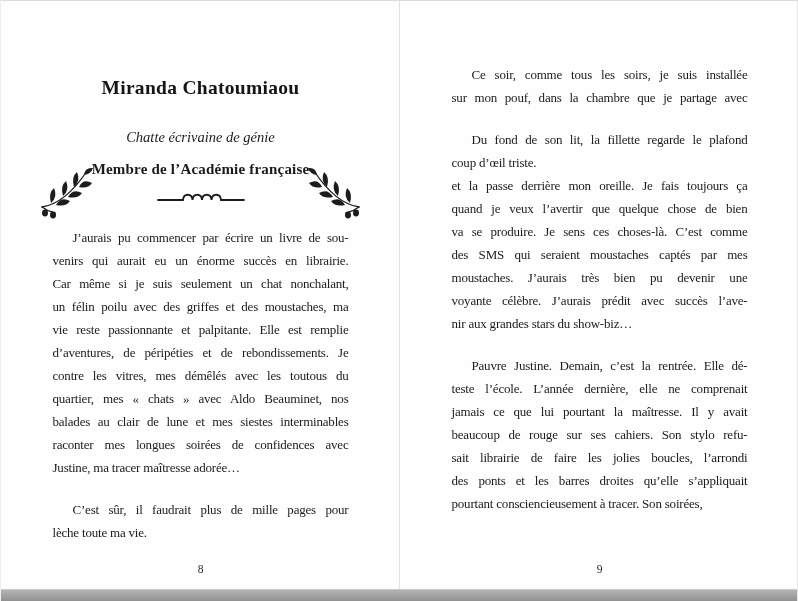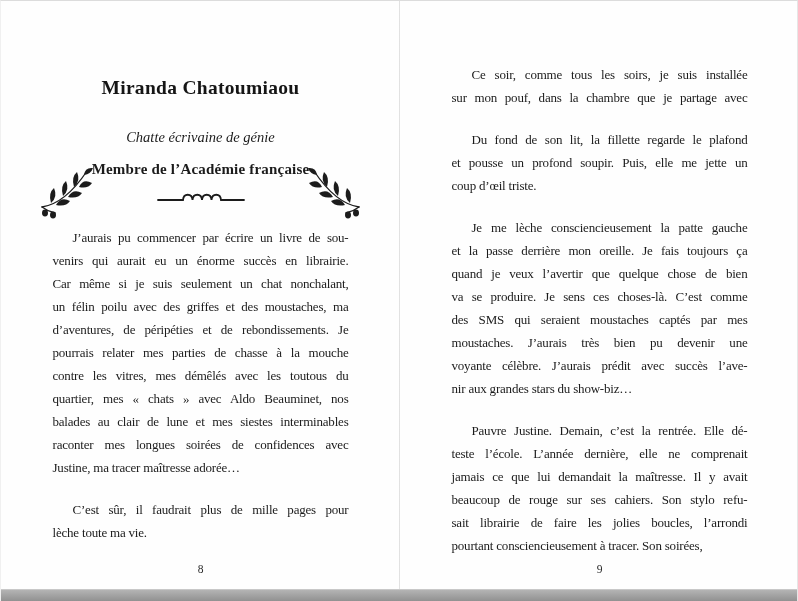--- a/index.html
+++ b/index.html
@@ -110,22 +110,22 @@
         </svg>
       </div>
     </div>
 
     <div class="body-text" id="left-body">
         <div class="para">
           <div class="line first">J’aurais pu commencer par écrire un livre de sou-</div>
           <div class="line">venirs qui aurait eu un énorme succès en librairie.</div>
           <div class="line">Car même si je suis seulement un chat nonchalant,</div>
           <div class="line">un félin poilu avec des griffes et des moustaches, ma</div>
+          <div class="line">vie reste passionnante et palpitante. Elle est remplie</div>
           <div class="line">d’aventures, de péripéties et de rebondissements. Je</div>
-          <div class="line">pourrais relater mes parties de chasse à la mouche</div>
           <div class="line">contre les vitres, mes démêlés avec les toutous du</div>
           <div class="line">quartier, mes « chats » avec Aldo Beauminet, nos</div>
           <div class="line">balades au clair de lune et mes siestes interminables</div>
           <div class="line">raconter mes longues soirées de confidences avec</div>
           <div class="line last">Justine, ma tracer maîtresse adorée…</div>
         </div>
         <div class="para">
           <div class="line first">C’est sûr, il faudrait plus de mille pages pour</div>
           <div class="line last">lèche toute ma vie.</div>
         </div>
@@ -136,39 +136,38 @@
   <div class="spine"></div>
 
   <div class="page right">
     <div class="body-text" id="right-body">
         <div class="para">
           <div class="line first">Ce soir, comme tous les soirs, je suis installée</div>
           <div class="line">sur mon pouf, dans la chambre que je partage avec</div>
         </div>
         <div class="para">
           <div class="line first">Du fond de son lit, la fillette regarde le plafond</div>
-          <div class="line">et pousse un profond soupir. Puis, elle me jette un</div>
           <div class="line last">coup d’œil triste.</div>
         </div>
         <div class="para">
-          <div class="line first">Je me lèche consciencieusement la patte gauche</div>
           <div class="line">et la passe derrière mon oreille. Je fais toujours ça</div>
           <div class="line">quand je veux l’avertir que quelque chose de bien</div>
           <div class="line">va se produire. Je sens ces choses-là. C’est comme</div>
           <div class="line">des SMS qui seraient moustaches captés par mes</div>
           <div class="line">moustaches. J’aurais très bien pu devenir une</div>
           <div class="line">voyante célèbre. J’aurais prédit avec succès l’ave-</div>
           <div class="line last">nir aux grandes stars du show-biz…</div>
         </div>
         <div class="para">
           <div class="line first">Pauvre Justine. Demain, c’est la rentrée. Elle dé-</div>
           <div class="line">teste l’école. L’année dernière, elle ne comprenait</div>
-          <div class="line">jamais ce que lui demandait la maîtresse. Il y avait</div>
+          <div class="line">jamais ce que lui pourtant la maîtresse. Il y avait</div>
           <div class="line">beaucoup de rouge sur ses cahiers. Son stylo refu-</div>
           <div class="line">sait librairie de faire les jolies boucles, l’arrondi</div>
+          <div class="line">des ponts et les barres droites qu’elle s’appliquait</div>
           <div class="line last">pourtant consciencieusement à tracer. Son soirées,</div>
         </div>
       </div>
     <div class="page-number">9</div>
   </div>
 
   <div class="bottom-bar"></div>
 </div>
 
 </body></html>

